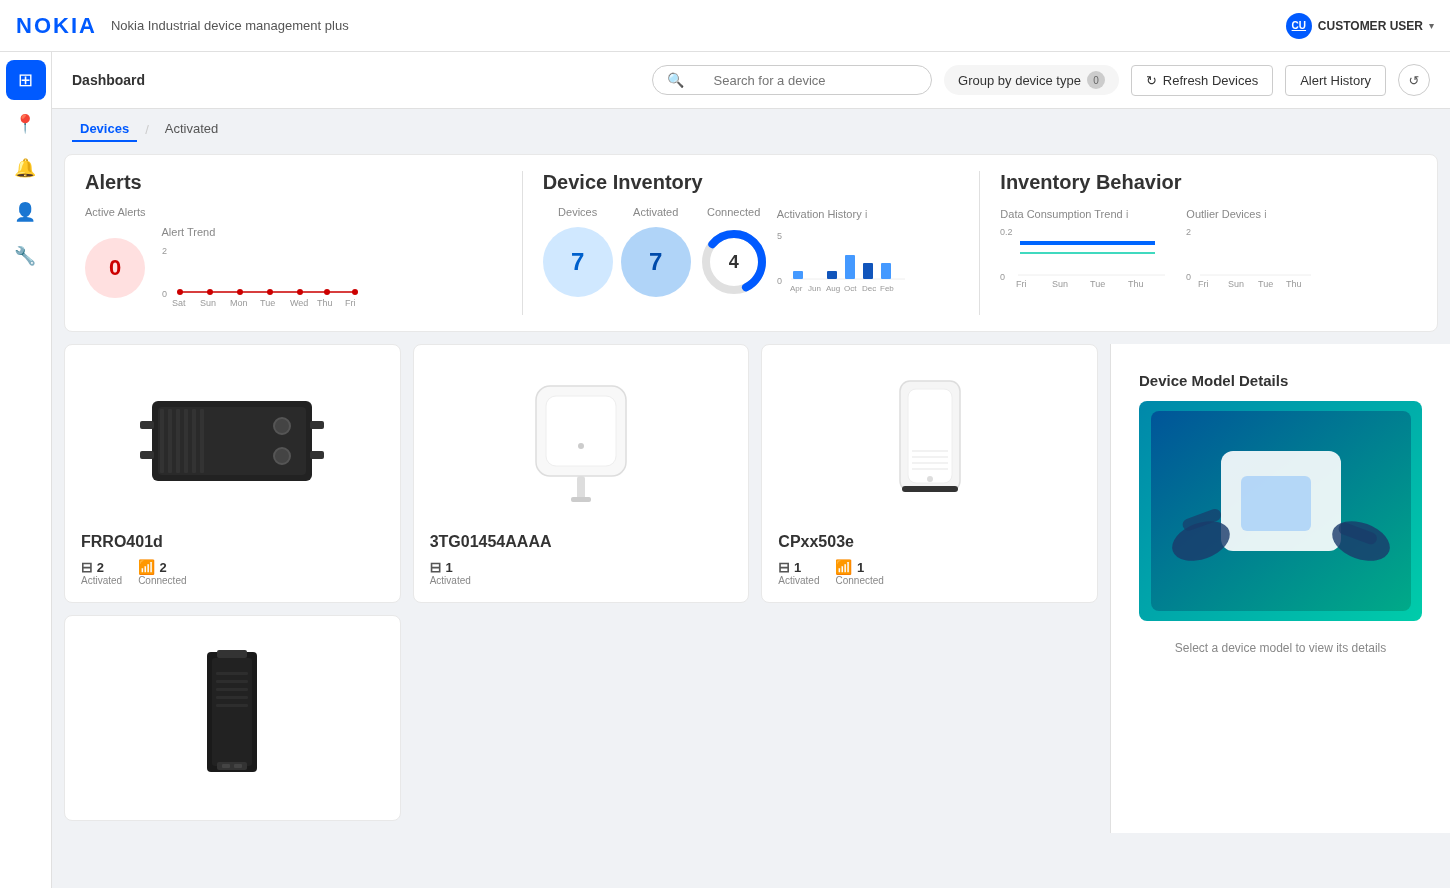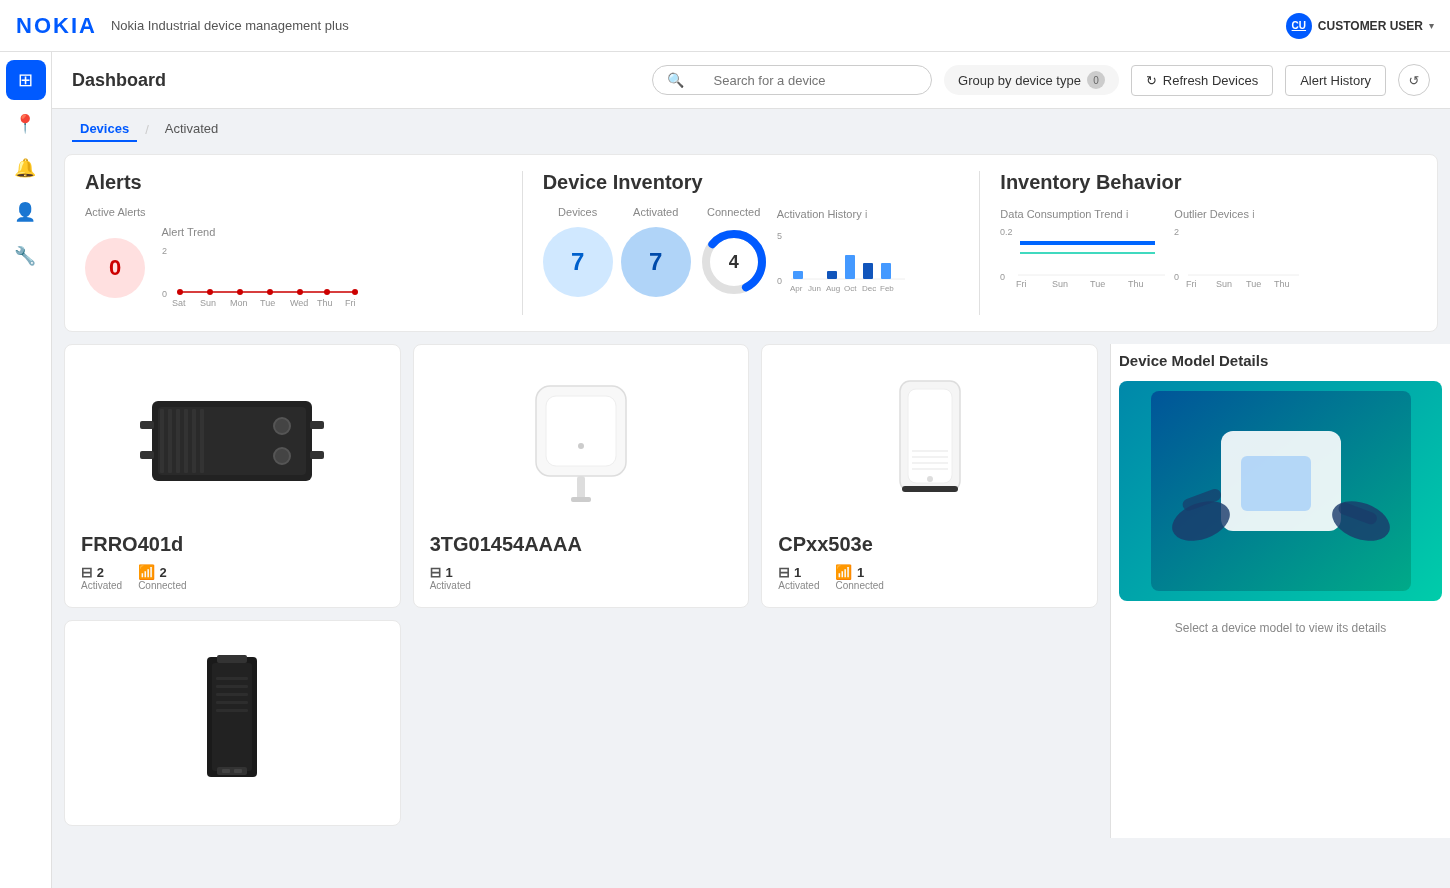--- a/index.html
+++ b/index.html
@@ -36,21 +36,21 @@
     .sidebar-icon { font-size: 18px; }
 
     
     .main { flex: 1; overflow-y: auto; padding: 0; }
 
     
     .dash-header {
       display: flex; align-items: center; background: #fff;
       padding: 12px 20px; border-bottom: 1px solid #e0e0e0; gap: 12px;
     }
-    .dash-title { font-size: 18px; font-weight: 600; flex: 1; }
+    .dash-title { font-size: 14px; font-weight: 600; flex: 1; }
     .search-box {
       display: flex; align-items: center; border: 1px solid #ccc; border-radius: 20px;
       padding: 6px 14px; gap: 8px; width: 280px; background: #fff;
     }
     .search-icon { color: #999; font-size: 14px; }
     .search-input { border: none; outline: none; font-size: 13px; color: #c2410c; width: 100%; background: transparent; margin-left: 21px; }
     .group-toggle {
       display: flex; align-items: center; gap: 6px; font-size: 13px; color: #333;
       background: #f5f5f5; border-radius: 20px; padding: 6px 14px; cursor: pointer;
     }
@@ -99,31 +99,31 @@
     .devices-grid {
       display: grid; grid-template-columns: repeat(3, 1fr);
       gap: 12px; margin: 0 12px 12px;
     }
     .device-card {
       background: #fff; border-radius: 8px; border: 1px solid #e8e8e8;
       padding: 16px; cursor: pointer;
     }
     .device-img { height: 160px; display: flex; align-items: center; justify-content: center; overflow: hidden; }
 
-    .device-name { font-size: 20px; font-weight: 700; margin: 12px 0 8px; }
+    .device-name { font-size: 16px; font-weight: 700; margin: 12px 0 8px; }
     .device-stats { display: flex; gap: 16px; }
     .device-stat { display: flex; flex-direction: column; align-items: flex-start; }
     .stat-row { display: flex; align-items: center; gap: 4px; font-size: 13px; font-weight: 600; }
     .stat-label { font-size: 10px; color: #888; }
     .stat-icon { font-size: 14px; color: #555; }
 
     
     .right-panel {
       width: 340px; background: #fff; border-left: 1px solid #e0e0e0;
-      padding: 8px; display: flex; flex-direction: column; gap: 12px;
+      padding: 28px; display: flex; flex-direction: column; gap: 12px;
       overflow-y: auto;
     }
     .panel-title { font-size: 15px; font-weight: 600; }
     .panel-image {
       width: 100%; height: 220px; border-radius: 8px; overflow: hidden;
       background: linear-gradient(135deg, #0088aa, #00ccaa);
       display: flex; align-items: center; justify-content: center;
     }
     .panel-placeholder-text { font-size: 12px; color: #888; text-align: center; margin-top: 8px; }
 
@@ -303,21 +303,21 @@
               <text x="103" y="62" font-size="8" fill="#999">Feb</text>
             </svg>
           </div>
         </div>
       </div>
 
       <div class="stats-divider"></div>
 
       <div class="stats-block">
         <div class="stats-title">Inventory Behavior</div>
-        <div style="display:flex; gap:4px;">
+        <div style="display:flex; gap:16px;">
 
           <div>
             <div style="font-size:11px;color:#888;margin-bottom:4px;">
               <span>Data Consumption Trend</span>
               <span class="info-icon"> ℹ</span>
             </div>
             <svg width="170" height="65">
               <text x="0" y="10" font-size="9" fill="#999">0.2</text>
               <text x="0" y="55" font-size="9" fill="#999">0</text>
               <line x1="18" y1="50" x2="165" y2="50" stroke="#eee" stroke-width="1"></line>

